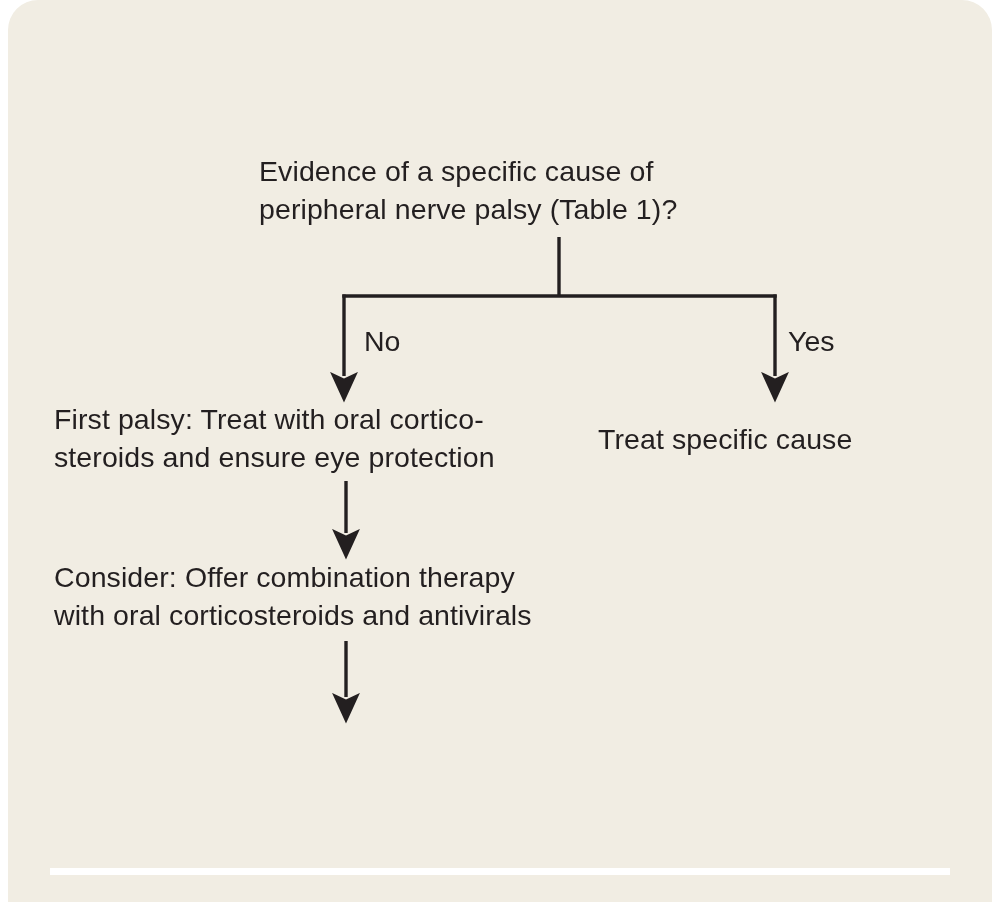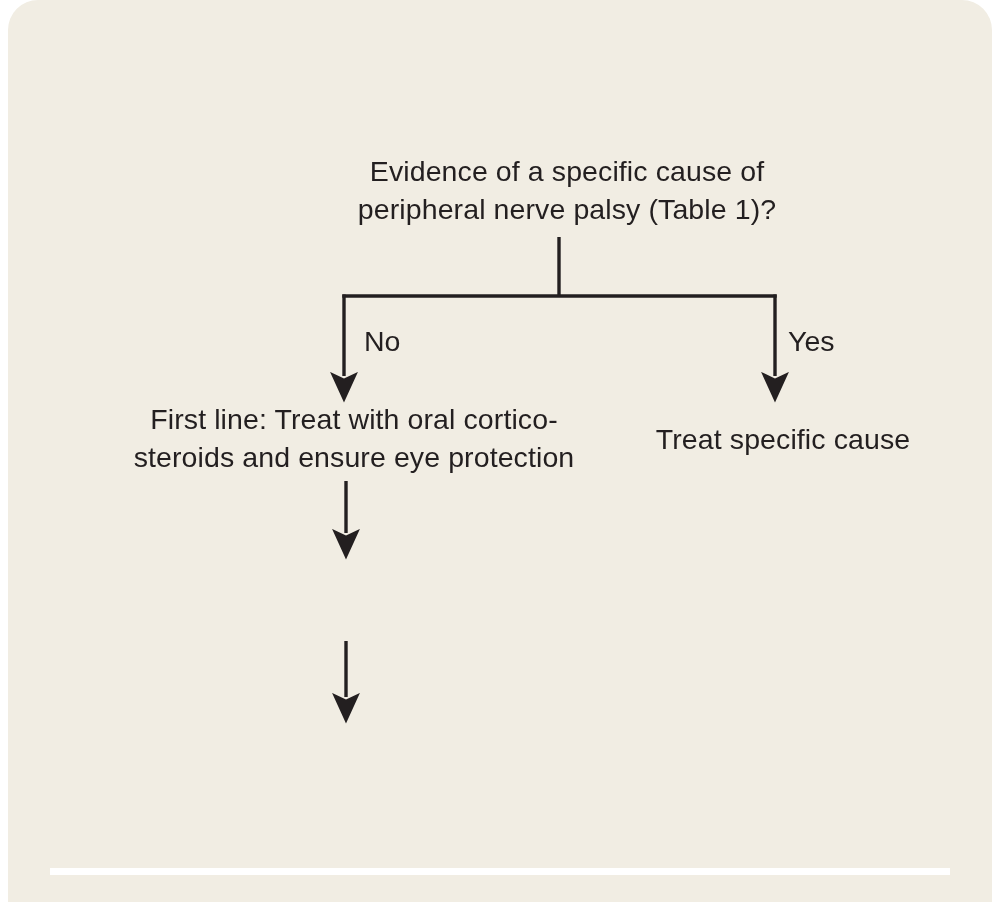--- a/index.html
+++ b/index.html
@@ -22,21 +22,20 @@
     width: 984px;
     height: 902px;
     background: #F1EDE3;
     border-radius: 30px 30px 0 0;
     overflow: hidden;
   }
 
   
   .node {
     position: absolute;
-    text-align: center;
     color: #231F20;
     font-size: 28.5px;
     line-height: 38px;
     letter-spacing: 0.1px;
     white-space: pre-line;
   }
 
   .branch-label {
     position: absolute;
     color: #231F20;
@@ -127,22 +126,24 @@
     <line x1="338" y1="641" x2="338" y2="697" stroke="#231F20" stroke-width="3.4" marker-end="url(#arrowhead)"></line>
   </svg>
 
   <div class="node" id="node-question">Evidence of a specific cause of
 peripheral nerve palsy (Table 1)?</div>
 
   <div class="branch-label" id="label-no">No</div>
 
   <div class="branch-label" id="label-yes">Yes</div>
 
-  <div class="node" id="node-first-line">First line: Treat with oral cortico-
+  <div class="node" id="node-first-line">First palsy: Treat with oral cortico-
 steroids and ensure eye protection</div>
 
+  <div class="node" id="node-consider-combination">Consider: Offer combination therapy
+with oral corticosteroids and antivirals</div>
 
 
   <div class="node" id="node-treat-specific">Treat specific cause</div>
 
   <div id="divider"></div>
 
 </div>
 
 </body></html>

